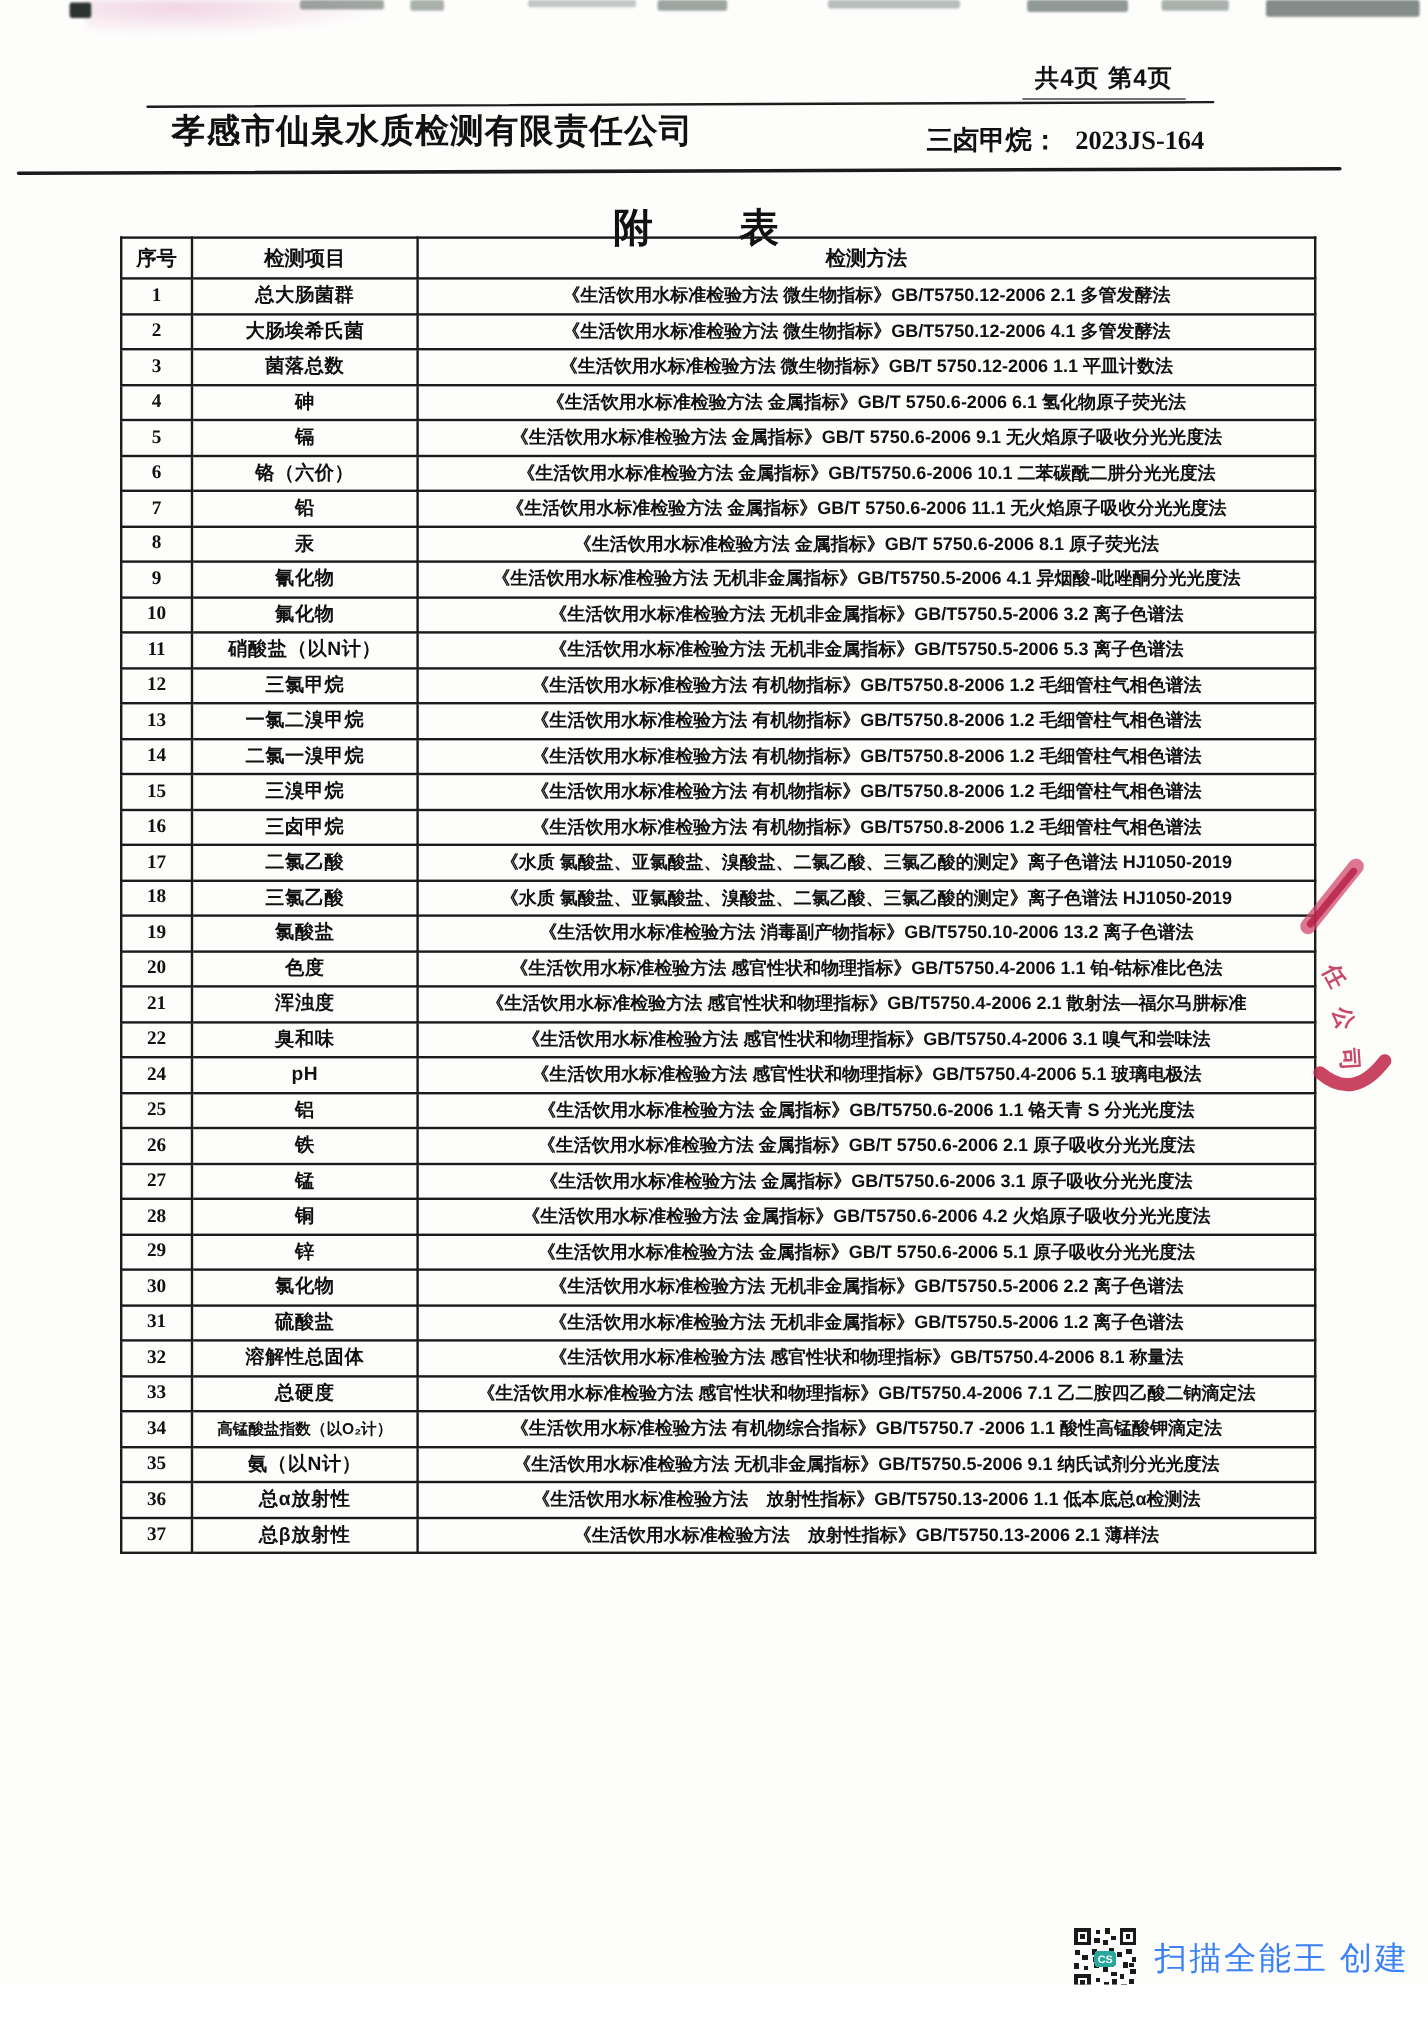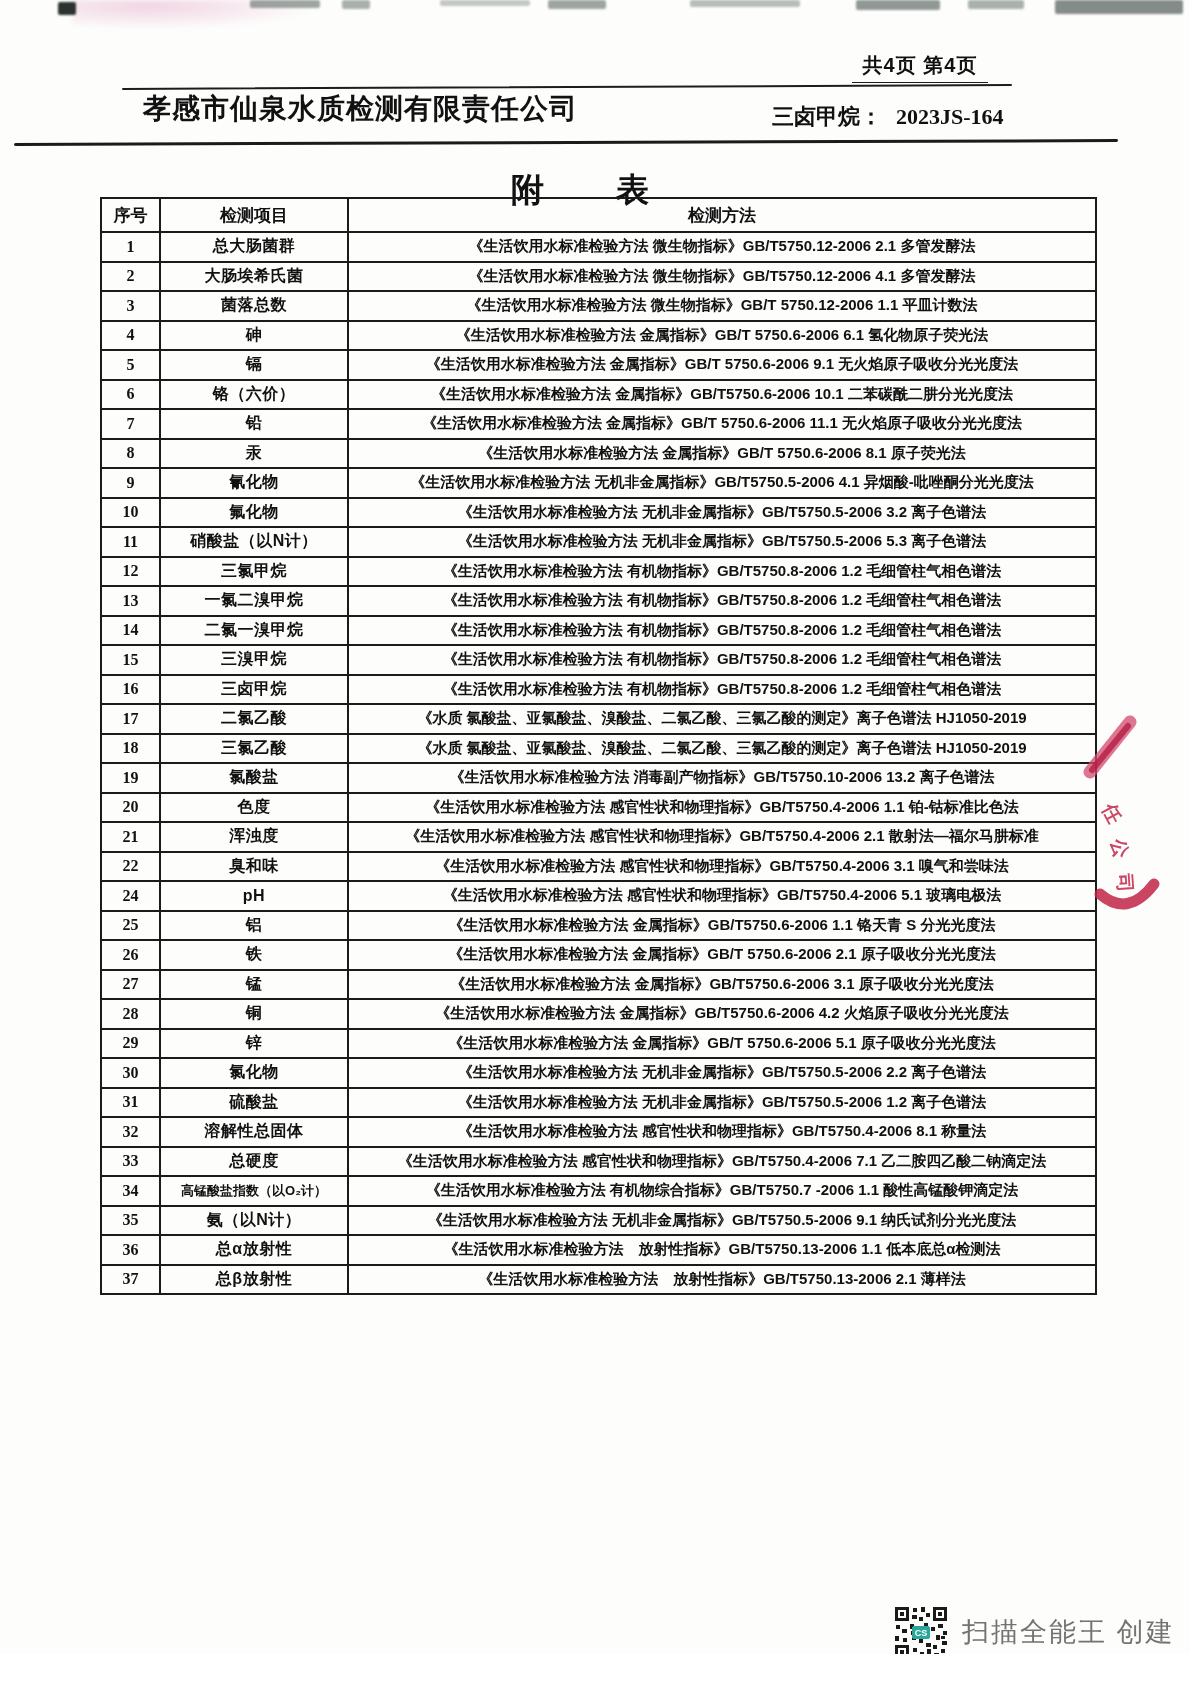--- a/index.html
+++ b/index.html
@@ -67,21 +67,21 @@
   td.c-no{font-size:16px;font-family:"Liberation Serif","DejaVu Serif",serif;}
   td.c-item{font-size:16px;letter-spacing:.5px;}
   td.c-item.small{font-size:13px;letter-spacing:0;}
   td.c-method{font-size:15px;}
   
   .seal{position:absolute;left:1078px;top:698px;width:112px;height:225px;}
   
   .qr{position:absolute;left:893px;top:1605px;width:56px;height:56px;}
   .scan-credit{
     position:absolute;left:962px;top:1614px;
-    font-size:27px;color:#737373;letter-spacing:2px;white-space:nowrap;
+    font-size:27px;color:#3b82f6;letter-spacing:2px;white-space:nowrap;
   }
 </style>
 </head>
 <body>
 
 <div class="page">
 
   <div class="smudge"></div>
   <div class="artifact" style="left:58px;top:2px;width:18px;height:13px;background:#2c3230;"></div>
   <div class="artifact" style="left:250px;top:0;width:70px;height:8px;background:rgba(44,62,54,.45);"></div>

